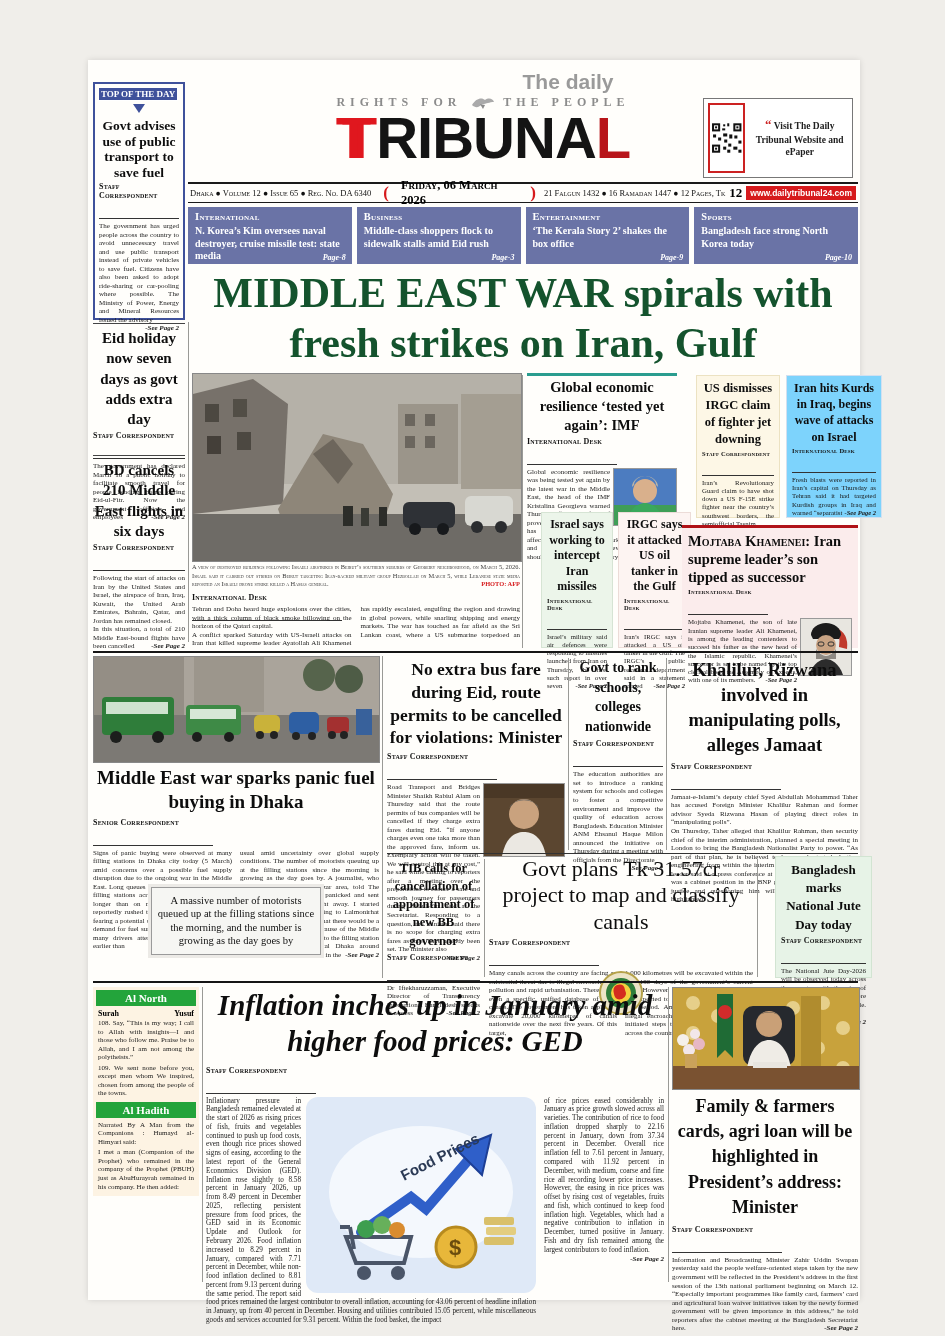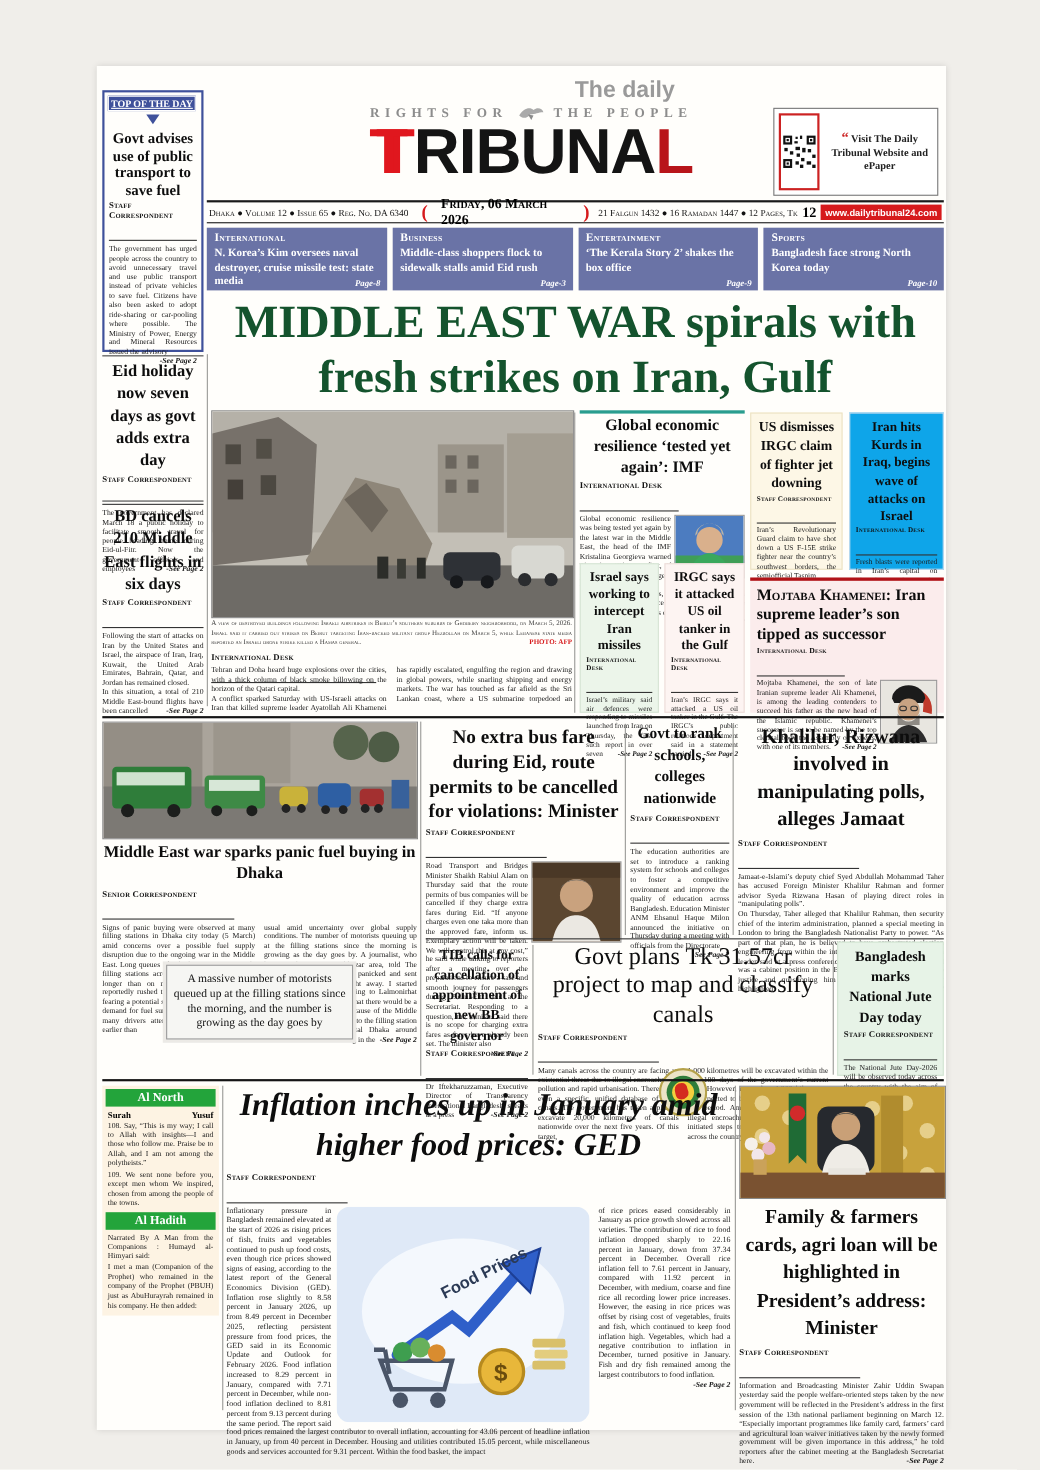--- a/index.html
+++ b/index.html
@@ -13,35 +13,35 @@
   .seepage{font-weight:bold;font-style:italic;float:right;font-size:7px;}
   .h-red{color:#14532d;font-weight:bold;}
   .rule-v{position:absolute;width:0;border-left:1px solid #9a9a96;}
   .rule-h{position:absolute;height:0;border-top:1px solid #555;}
   .rule-thick{position:absolute;height:0;border-top:2px solid #151515;}
   .story-title{font-weight:bold;color:#0d0d0d;line-height:1.15;}
   .navbox{background:#6a73a6;color:#fff;flex:1;position:relative;padding:4px 7px 12px 7px;}
   .navbox .sec{font-variant:small-caps;font-weight:bold;font-size:10.5px;letter-spacing:.3px;}
   .navbox .hl{font-weight:bold;font-size:10px;line-height:1.25;margin-top:3px;}
   .navbox .pg{position:absolute;right:6px;bottom:2px;font-style:italic;font-weight:bold;font-size:8px;}
-  .boxpad{padding:4px 5px;box-sizing:border-box;}
+  .boxpad{padding:4px 5px;box-sizing:border-box;margin-left:14px;}
   .floated-img{float:right;margin:0 0 2px 3px;border:1px solid #999;}
   .pullquote{position:absolute;left:50%;transform:translateX(-50%);width:158px;background:#f6f6f3;border:1px solid #9a9a9a;box-shadow:0 0 0 3px #eceae6;padding:6px 5px;font-size:10.5px;line-height:1.3;text-align:center;color:#111;}
   .greenhdr{background:#23a43b;color:#fff;font-weight:bold;text-align:center;font-size:11px;padding:2px 0;margin-bottom:3px;}
   .qr-note{font-size:9.5px;font-weight:bold;line-height:1.3;text-align:center;color:#222;}
   .dl-txt{font-variant:small-caps;font-size:8.5px;color:#111;white-space:nowrap;}
   .url-box{background:#d61a1c;color:#fff;font-weight:bold;font-size:8.5px;padding:2px 4px;font-family:"Liberation Sans",sans-serif;}
 </style>
 </head>
 <body>
 
 <div class="page">
 
   <div class="abs" style="left:5px;top:22px;width:92px;height:238px;border:2px solid #3f519b;box-sizing:border-box;padding:30px 4px 2px 4px;">
-    <div class="abs" style="left:3px;top:3px;background:#3f519b;color:#fff;font-weight:bold;font-size:9px;padding:2px 3px;box-shadow:inset 0 0 0 1px #fff, inset 0 0 0 2px #3f519b;text-decoration:underline;">
+    <div class="abs" style="left:3px;top:3px;background:#3f519b;color:#fff;font-weight:bold;font-size:9px;padding:2px 3px;box-shadow:inset 0 0 0 1px #fff, inset 0 0 0 2px #3f519b;">
       <span>TOP OF THE DAY</span>
     </div>
     <div class="abs" style="left:38px;top:20px;width:0;height:0;border-left:6px solid transparent;border-right:6px solid transparent;border-top:9px solid #3f519b;"></div>
     <div>
       <div class="story-title ctr" style="font-size:13.5px;margin:4px 0 2px 0;">Govt advises use of public transport to save fuel</div>
       <div class="byline">Staff Correspondent</div>
       <p class="body-t" style="margin:0;"><span>The government has urged people across the country to avoid unnecessary travel and use public transport instead of private vehicles to save fuel. Citizens have also been asked to adopt ride-sharing or car-pooling where possible. The Ministry of Power, Energy and Mineral Resources issued the advisory</span> <em class="seepage">-See Page 2</em></p>
     </div>
   </div>
 
@@ -204,21 +204,21 @@
     <div class="byline" style="font-size:6.5px;">International Desk</div>
     <p class="body-t" style="margin:0;font-size:6.7px;"><span>Israel’s military said air defences were responding to missiles launched from Iran on Thursday, the first such report in over seven</span> <em class="seepage" style="font-size:6.5px;">-See Page 2</em></p>
   </div>
 
   <div class="abs boxpad" style="left:594px;top:315px;width:84px;height:143px;background:#fdf7e6;border:1px solid #ece2c2;">
     <div class="story-title ctr" style="font-size:12.5px;line-height:1.35;">US dismisses IRGC claim of fighter jet downing</div>
     <div class="byline" style="font-size:6.5px;">Staff Correspondent</div>
     <p class="body-t" style="margin:0;font-size:6.8px;"><span>Iran’s Revolutionary Guard claim to have shot down a US F-15E strike fighter near the country’s southwest borders, the semiofficial Tasnim</span> <em class="seepage" style="font-size:6.5px;">-See Page 2</em></p>
   </div>
 
-  <div class="abs boxpad" style="left:684px;top:315px;width:86px;height:143px;background:#0ea5e9;border:1px solid #d2e0f0;">
+  <div class="abs boxpad" style="left:684px;top:315px;width:96px;height:143px;background:#7dd3fc;border:1px solid #d2e0f0;">
     <div class="story-title ctr" style="font-size:12px;line-height:1.35;">Iran hits Kurds in Iraq, begins wave of attacks on Israel</div>
     <div class="byline" style="font-size:6.5px;">International Desk</div>
     <p class="body-t" style="margin:0;font-size:6.8px;"><span>Fresh blasts were reported in Iran’s capital on Thursday as Tehran said it had targeted Kurdish groups in Iraq and warned “separatist</span> <em class="seepage" style="font-size:6.5px;">-See Page 2</em></p>
   </div>
 
   <div class="abs" style="left:594px;top:465px;width:176px;height:123px;background:#fbecec;border-top:3px solid #b01217;padding:4px 6px;box-sizing:border-box;">
     <div class="story-title" style="font-size:14.5px;line-height:1.25;">
       <span class="sc">Mojtaba Khamenei:</span><span style="font-weight:600;"> Iran supreme leader’s son tipped as successor</span>
     </div>
     <div class="byline" style="width:80px;font-size:7px;">International Desk</div>
@@ -257,21 +257,21 @@
       <circle cx="180" cy="78" r="4" fill="#222"></circle>
     <rect x="195" y="55" width="30" height="22" rx="5" fill="#2e5fa3"></rect>
       <circle cx="202" cy="79" r="4" fill="#222"></circle>
       <circle cx="218" cy="79" r="4" fill="#222"></circle>
     <rect x="233" y="60" width="22" height="16" rx="4" fill="#a33030"></rect>
       <circle cx="238" cy="78" r="4" fill="#222"></circle>
       <circle cx="250" cy="78" r="4" fill="#222"></circle>
     <rect x="262" y="52" width="16" height="26" fill="#38619b"></rect>
   </svg>
   <div class="abs" style="left:5px;top:706px;width:286px;">
-    <div class="story-title ctr" style="font-size:15px;line-height:1.25;text-align:center;">Middle East war sparks panic fuel buying in Dhaka</div>
+    <div class="story-title ctr" style="font-size:19px;line-height:1.25;text-align:center;">Middle East war sparks panic fuel buying in Dhaka</div>
     <div class="byline" style="width:120px;margin-top:4px;">Senior Correspondent</div>
     <div style="position:relative;height:138px;overflow:hidden;">
       <div style="display:flex;gap:8px;">
         <p class="body-t" style="margin:0;width:139px;">Signs of panic buying were observed at many filling stations in Dhaka city today (5 March) amid concerns over a possible fuel supply disruption due to the ongoing war in the Middle East. Long queues of vehicles were seen outside filling stations across the capital, significantly longer than on normal days, as consumers reportedly rushed to purchase petrol and diesel, fearing a potential shortage. Pump operators said demand for fuel surged throughout the day, with many drivers attempting to refill their tanks earlier than</p>
         <p class="body-t" style="margin:0;width:139px;"><span>usual amid uncertainty over global supply conditions. The number of motorists queuing up at the filling stations since the morning is growing as the day goes by. A journalist, who lives in the city’s Moghbazar area, told The Business Standard, “Even I panicked and sent my driver to buy fuel right away. I started thinking ahead about travelling to Lalmonirhat for Eid and became worried that there would be a fuel shortage at that time because of the Middle East crisis.” “My driver went to the filling station opposite the InterContinental Dhaka around 11:30am and was still waiting in the</span> <em class="seepage">-See Page 2</em></p>
       </div>
       <div class="pullquote" style="top:38px;">A massive number of motorists queued up at the filling stations since the morning, and the number is growing as the day goes by</div>
     </div>
   </div>
   <div class="rule-v" style="left:294px;top:596px;height:322px;"></div>

